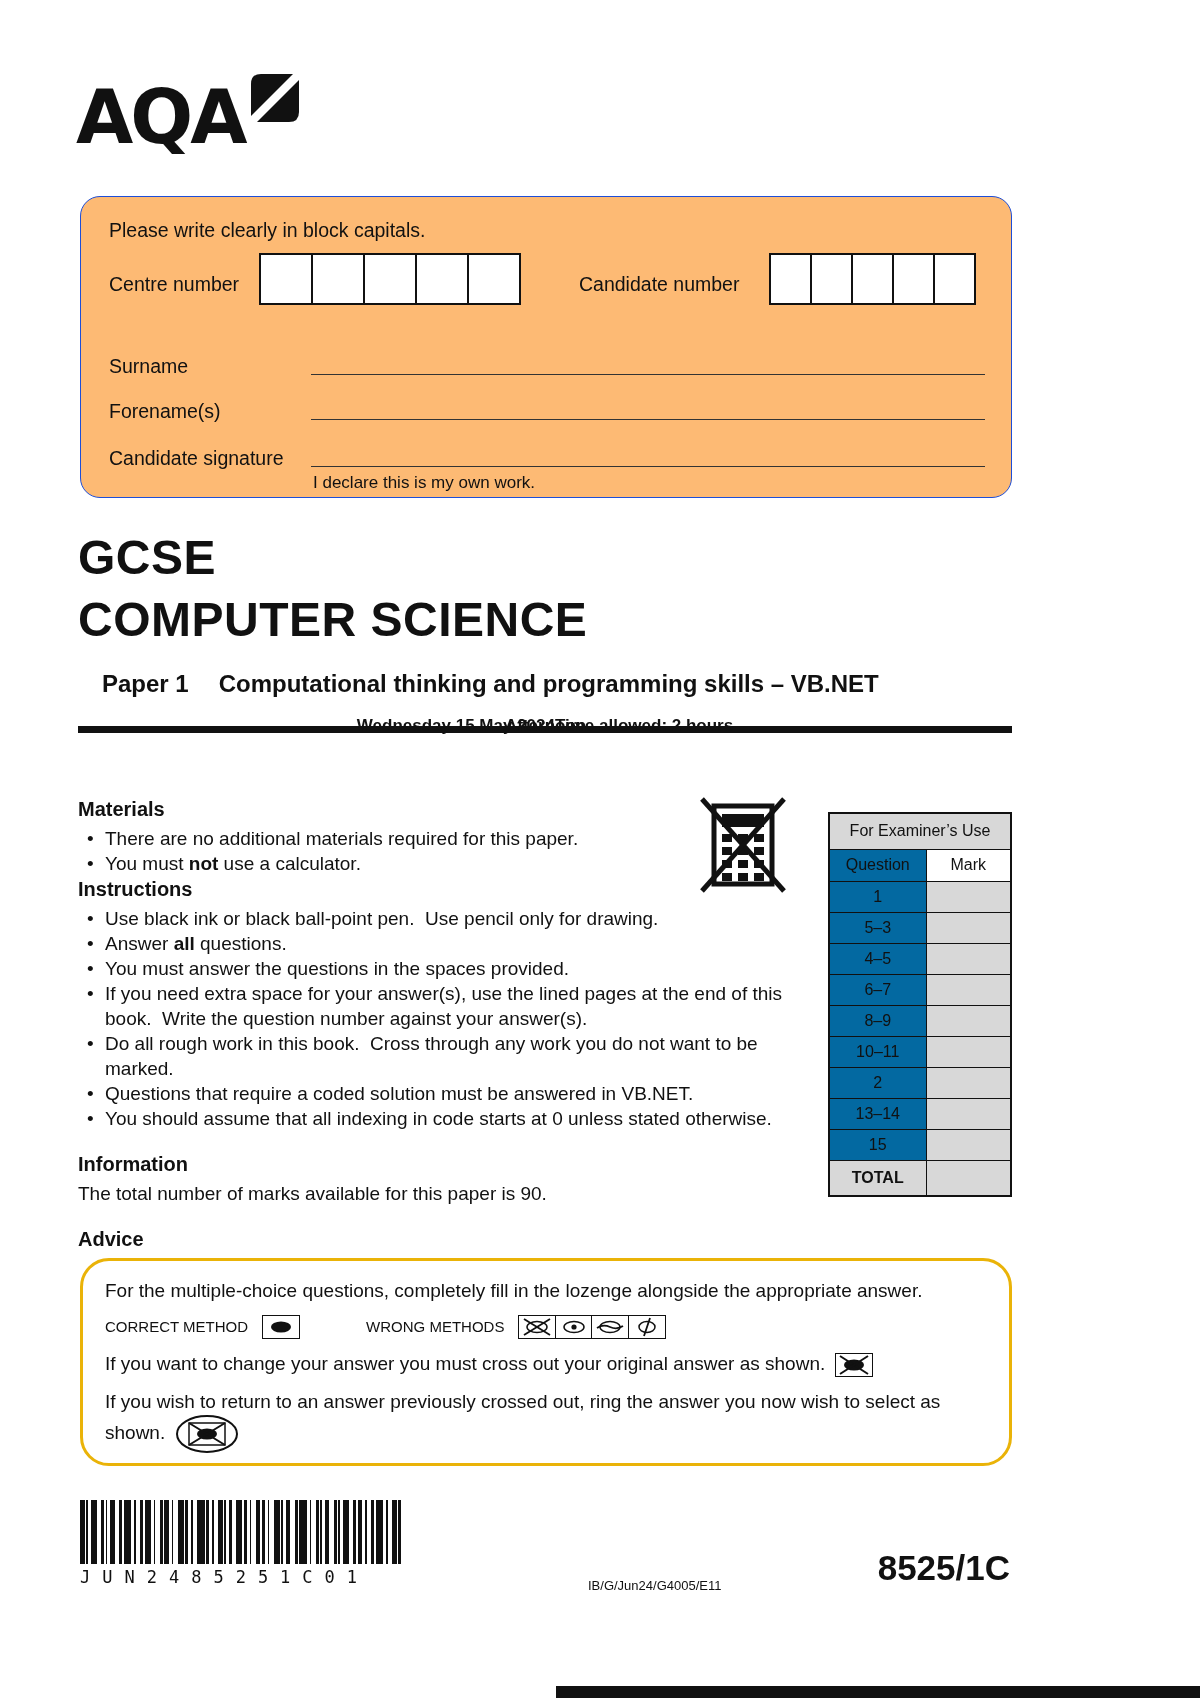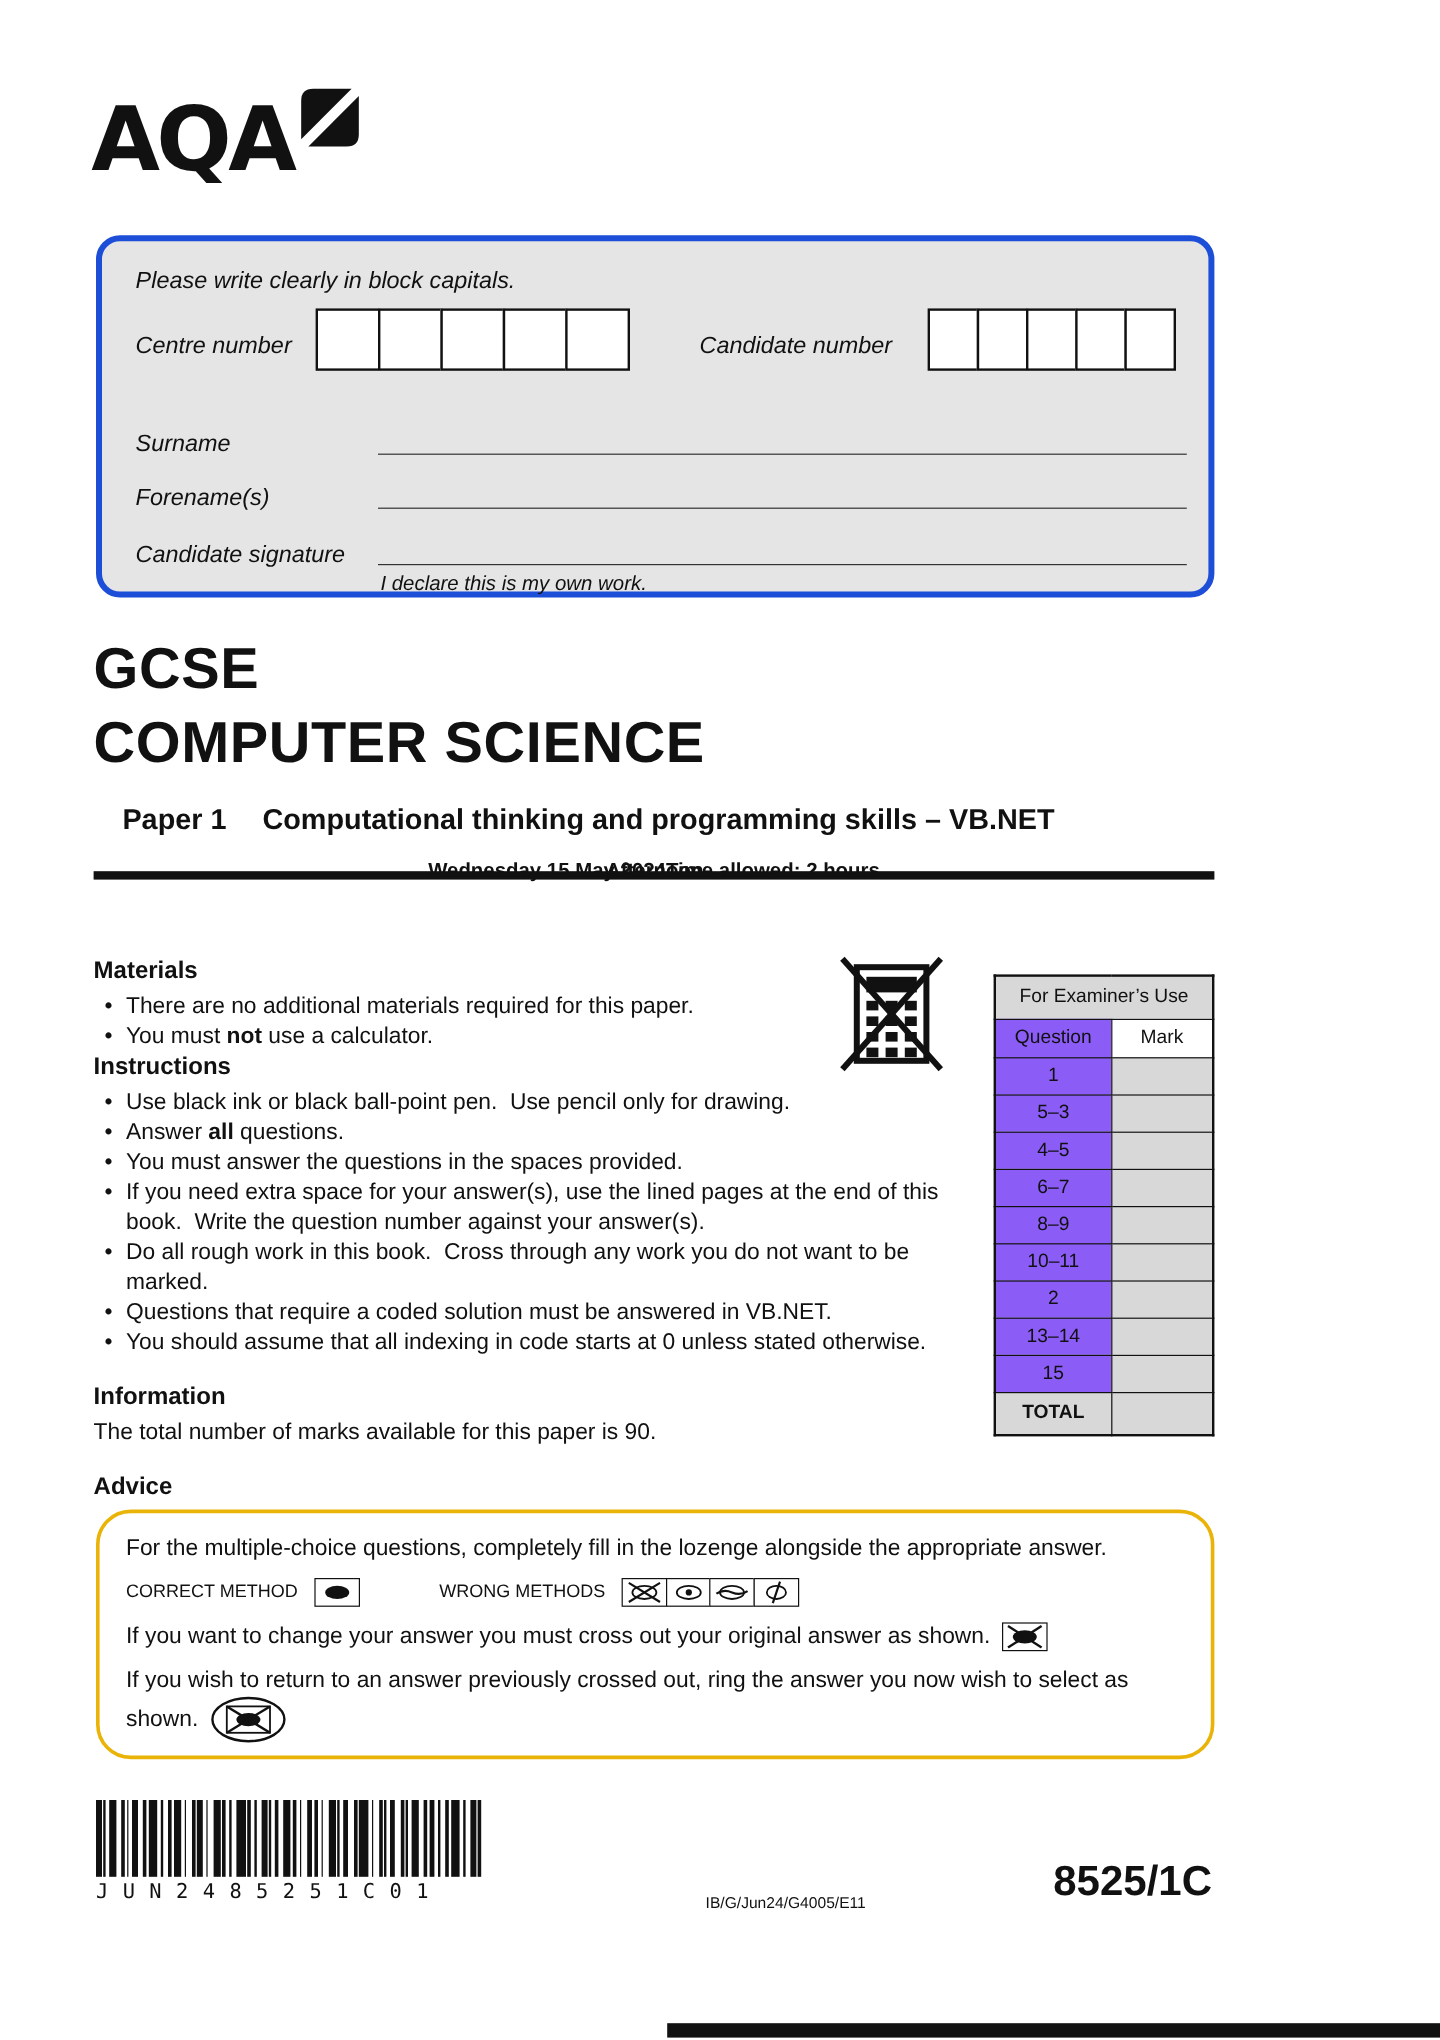--- a/index.html
+++ b/index.html
@@ -6,21 +6,21 @@
   html,body { background:#ffffff; }
   body { font-family:"Liberation Sans", sans-serif; color:#111; }
   .page { position:relative; width:1200px; height:1700px; background:#fff; overflow:hidden; }
 
   
   .logo { position:absolute; left:76px; top:80px; display:flex; align-items:flex-start; }
   .logo-text { font-family:"DejaVu Sans", sans-serif; font-size:74px; font-weight:800; letter-spacing:-3px; line-height:1; }
   .logo-mark { margin-left:5px; margin-top:-8px; }
 
   
-  .candidate-box { position:absolute; left:80px; top:196px; width:932px; height:302px; border:5px solid #1d4ed8; border-radius:20px; background:#e5e5e5;font-style:italic; }
+  .candidate-box { position:absolute; left:80px; top:196px; width:932px; height:302px; border:1px solid #1d4ed8; border-radius:20px; background:#fdba74; }
   .cb-abs { position:absolute; font-size:19.5px; }
   .cell-row { position:absolute; display:flex; }
   .cell { width:54px; height:52px; border:2px solid #111; background:#fff; margin-left:-2px; }
   .cell:first-child { margin-left:0; }
   .cell.narrow { width:43px; }
   .write-line { position:absolute; border-bottom:1.5px solid #333; }
   .declaration { position:absolute; font-size:17px; }
 
   
   .h-gcse { position:absolute; left:78px; top:530px; font-size:48px; font-weight:700; letter-spacing:0.5px; }
@@ -46,21 +46,21 @@
 
   
   .no-calc { position:absolute; left:698px; top:796px; }
 
   
   .examiner { position:absolute; left:828px; top:812px; border-collapse:collapse; background:#fff; }
   .examiner th, .examiner td { border:1.5px solid #111; font-weight:400; text-align:center; font-size:16px; }
   .examiner { border:2.5px solid #111; }
   .examiner .title-cell { width:182px; height:36px; background:#d8d8d8; }
   .examiner .head-cell { height:32px; background:#fff; }
-  .examiner td.qcol { width:97px; height:31px; background:#8b5cf6; }
+  .examiner td.qcol { width:97px; height:31px; background:#0369a1; }
   .examiner td.mcol { width:85px; background:#d8d8d8; }
   .examiner td.total-cell { height:36px; font-weight:700; background:#d8d8d8;margin-top:34px; }
   .examiner td.total-mark { background:#d8d8d8; }
 
   
   #advice-h { position:absolute; left:78px; top:1228px; font-size:20px; font-weight:700; }
   .advice-box { position:absolute; left:80px; top:1258px; width:932px; height:208px; border:3px solid #eab308; border-radius:29px; padding:18px 22px; font-size:19px; line-height:24px; }
   .method-row { display:flex; align-items:center; margin-top:12px; }
   .method-label { font-size:15px; margin-right:14px; }
   .method-label.second { margin-left:66px; }

